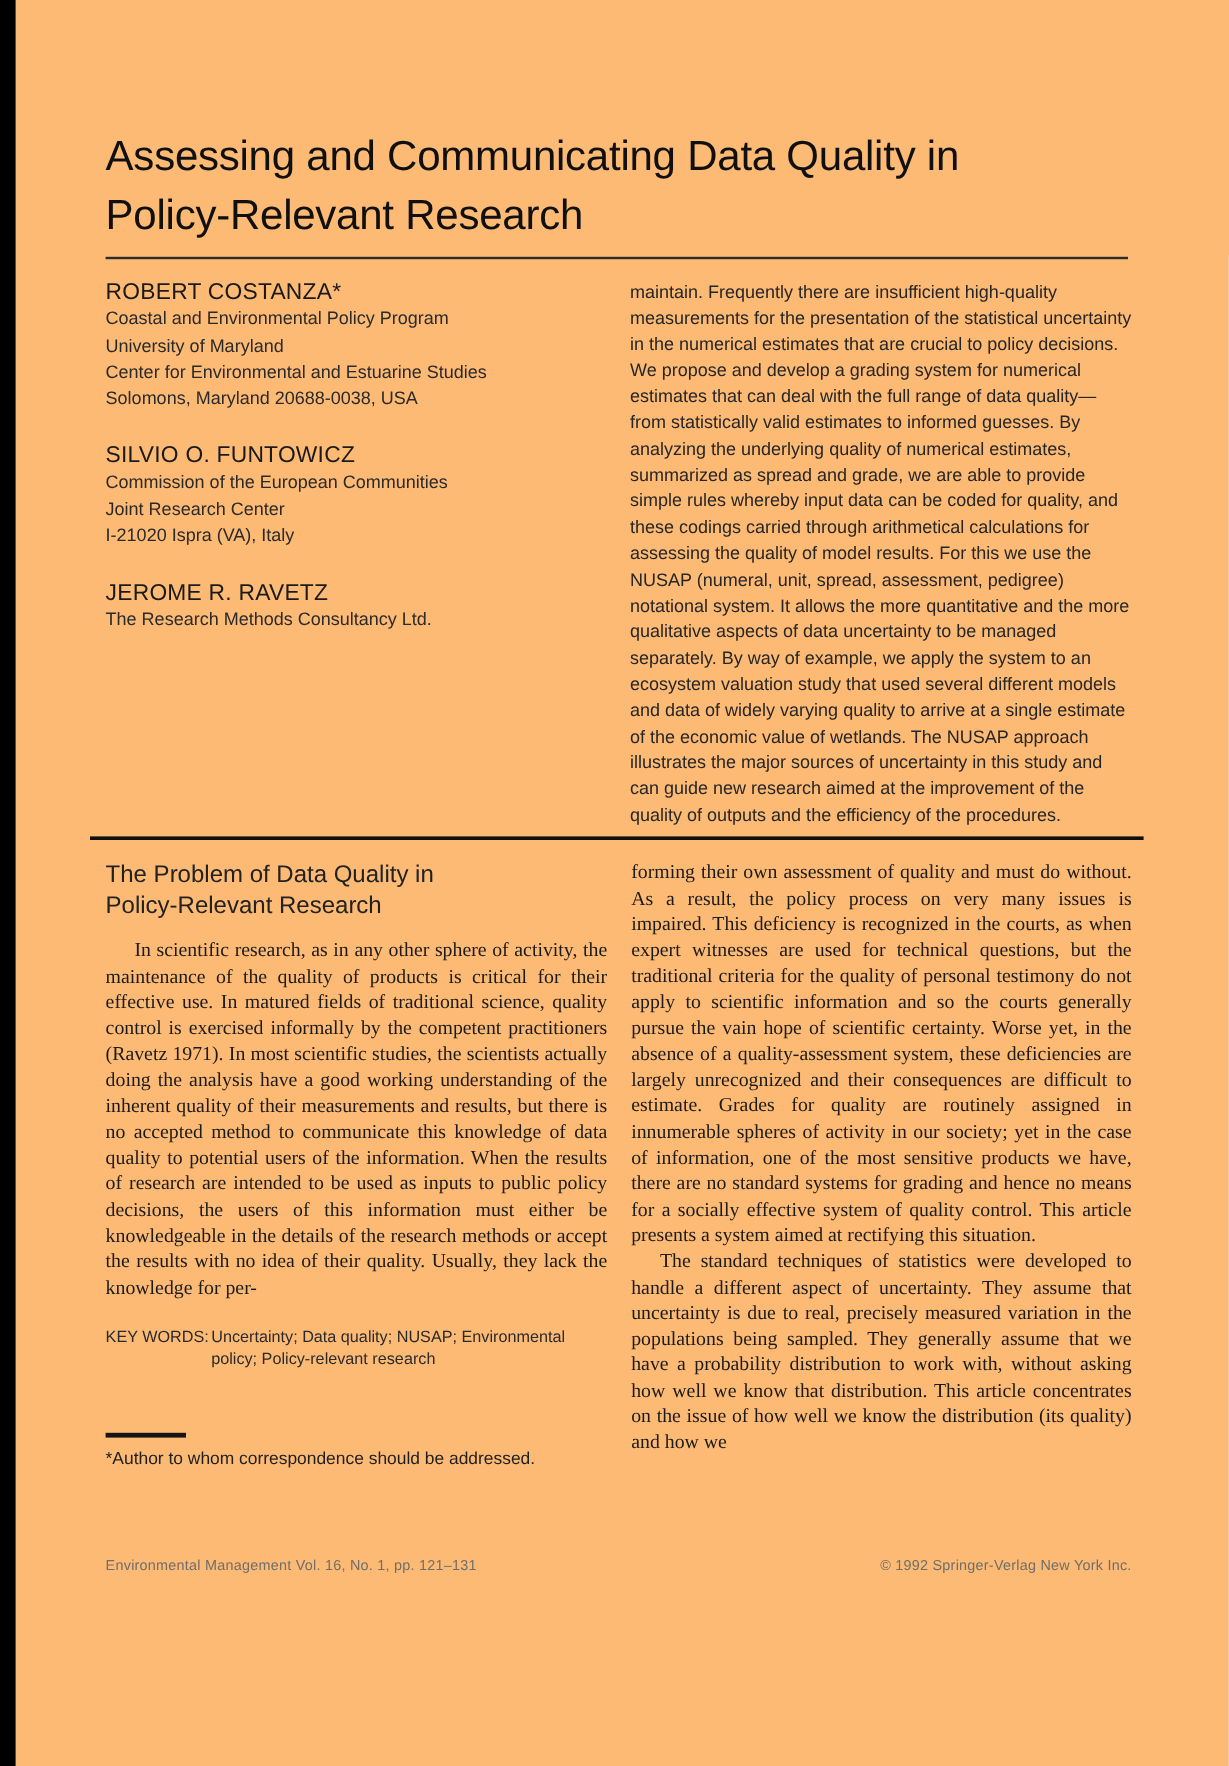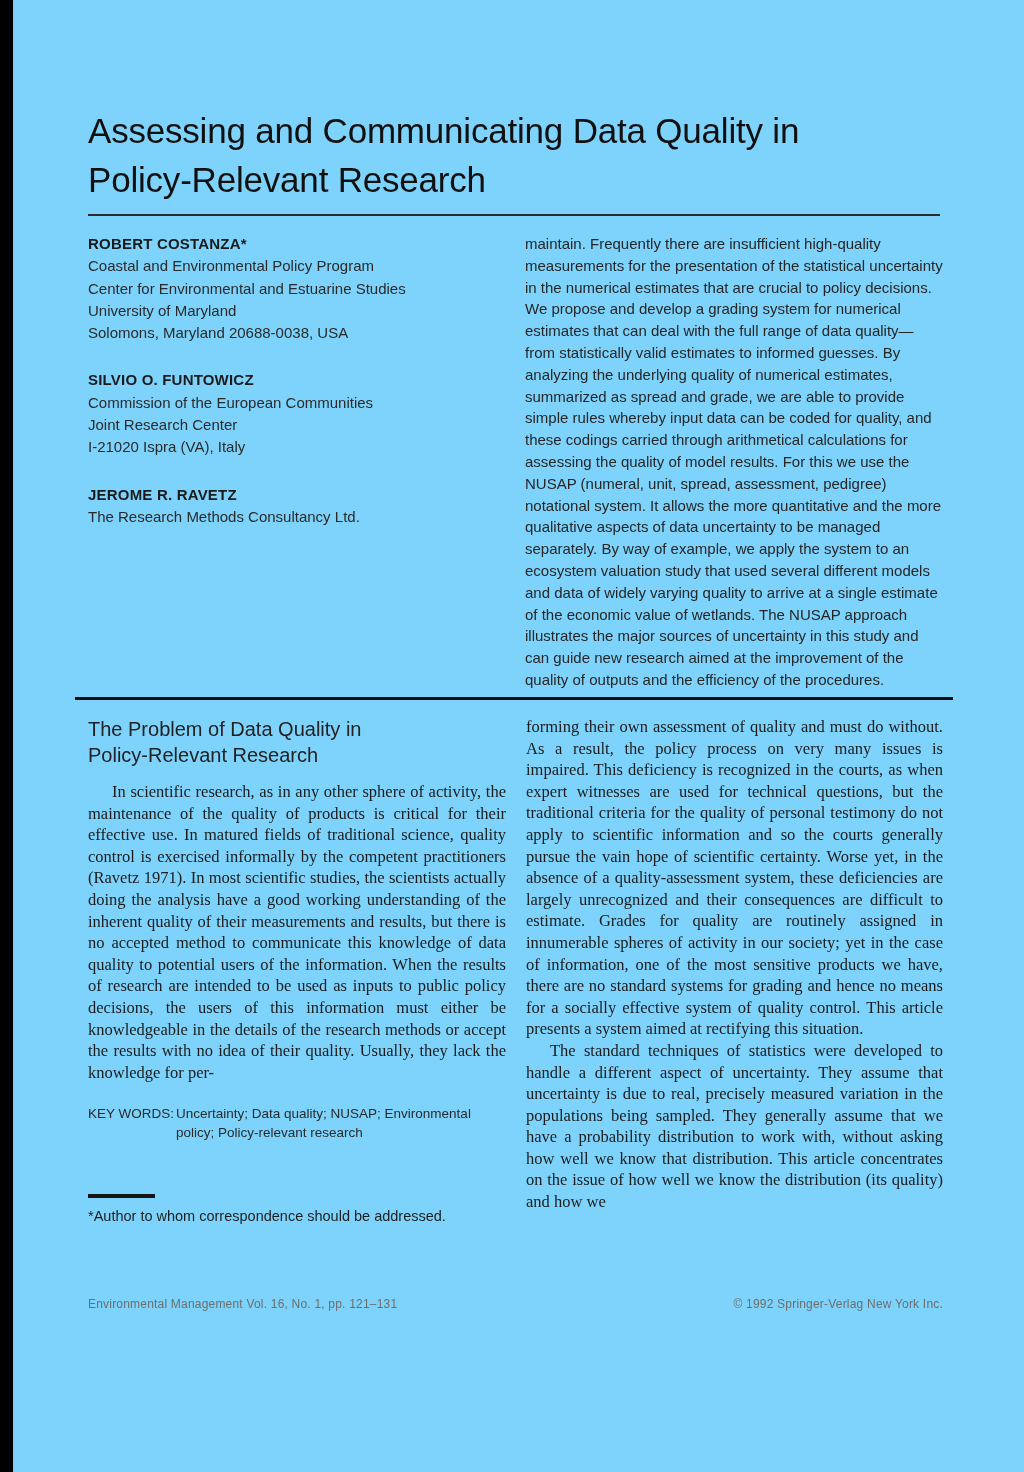--- a/index.html
+++ b/index.html
@@ -1,19 +1,19 @@
 <!DOCTYPE html>
 <html><head>
 <meta charset="utf-8">
 <style>
   html,body{margin:0;padding:0;background:#e8e8e6;}
   .page{
     position:relative;
     width:1024px;height:1472px;
-    background:#7dd3fc;
+    background:#fdba74;
     overflow:hidden;
     font-family:"Liberation Sans", sans-serif;
     color:#1e1e1e;
   }
   .scan-bar{position:absolute;left:0;top:0;width:13px;height:1472px;background:#000;}
 
   .title{
     position:absolute;left:88px;top:106px;width:860px;
     font-size:35px;line-height:49px;font-weight:400;color:#101010;
     letter-spacing:-0.2px;
@@ -21,21 +21,21 @@
   .title-rule{position:absolute;left:88px;top:214px;width:852px;height:2px;background:#2c2c2c;}
 
   .top-cols{
     position:absolute;left:88px;top:233px;width:855px;
     display:flex;gap:18px;
   }
   .top-left{width:419px;}
   .top-right{width:418px;}
 
   .author-block{margin-bottom:25px;}
-  .author-name{font-size:15px;font-weight:700;line-height:22.3px;color:#1a1a1a;letter-spacing:0.2px;}
+  .author-name{font-size:19px;font-weight:400;line-height:22.3px;color:#1a1a1a;letter-spacing:0.2px;}
   .author-line{font-size:15px;line-height:22.3px;color:#2a2a2a;}
 
   .abstract-text{font-size:15px;line-height:21.8px;color:#262626;}
   .abstract-left{margin-top:29px;}
 
   .mid-rule{position:absolute;left:75px;top:697px;width:878px;height:3px;background:#101010;}
 
   .body-cols{
     position:absolute;left:88px;top:716px;width:855px;
     display:flex;gap:20px;
@@ -87,22 +87,22 @@
 
   <div class="title-rule"></div>
 
   <div class="top-cols">
 
     <div class="top-left">
 
       <div class="author-block">
         <div class="author-name">ROBERT COSTANZA*</div>
         <div class="author-line">Coastal and Environmental Policy Program</div>
+        <div class="author-line">University of Maryland</div>
         <div class="author-line">Center for Environmental and Estuarine Studies</div>
-        <div class="author-line">University of Maryland</div>
         <div class="author-line">Solomons, Maryland 20688-0038, USA</div>
       </div>
 
       <div class="author-block">
         <div class="author-name">SILVIO O. FUNTOWICZ</div>
         <div class="author-line">Commission of the European Communities</div>
         <div class="author-line">Joint Research Center</div>
         <div class="author-line">I-21020 Ispra (VA), Italy</div>
       </div>
 

